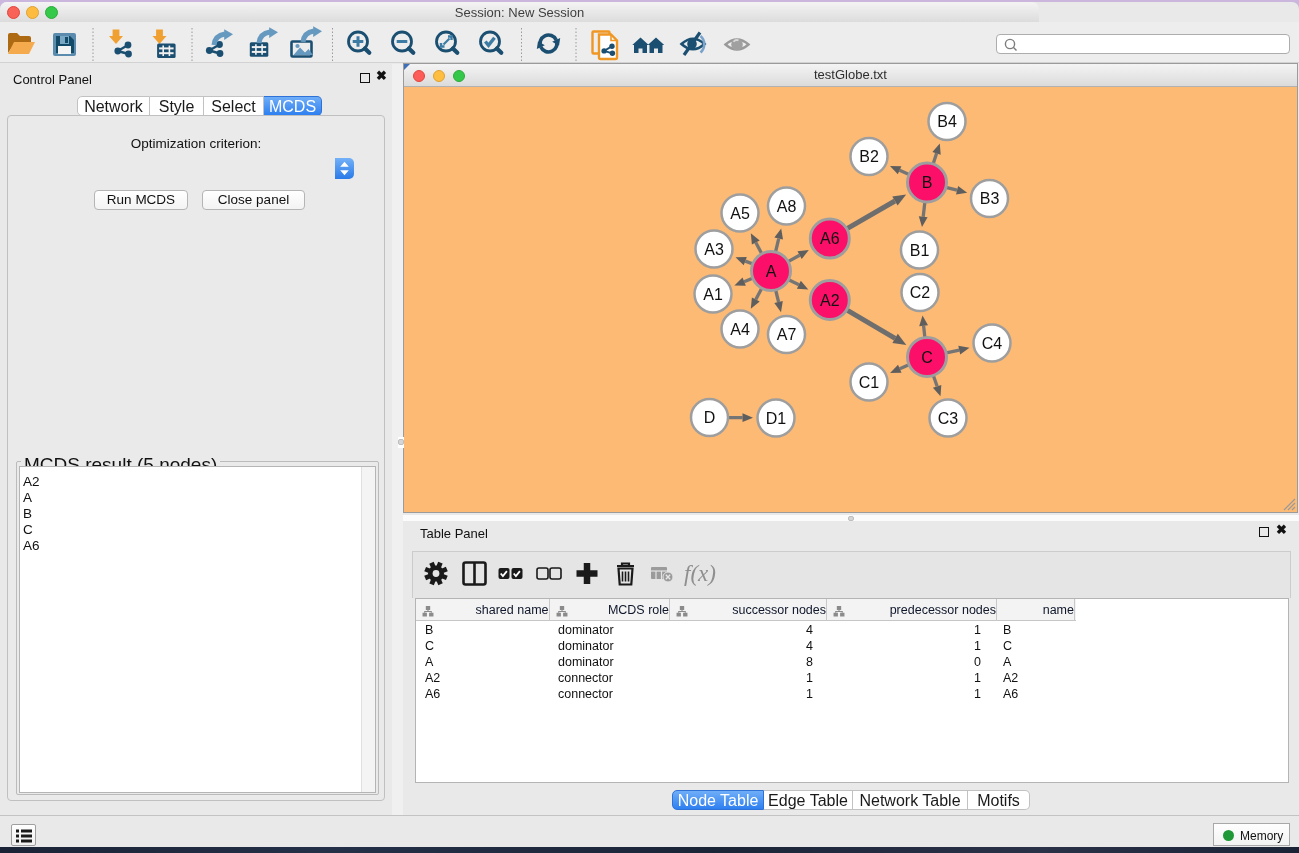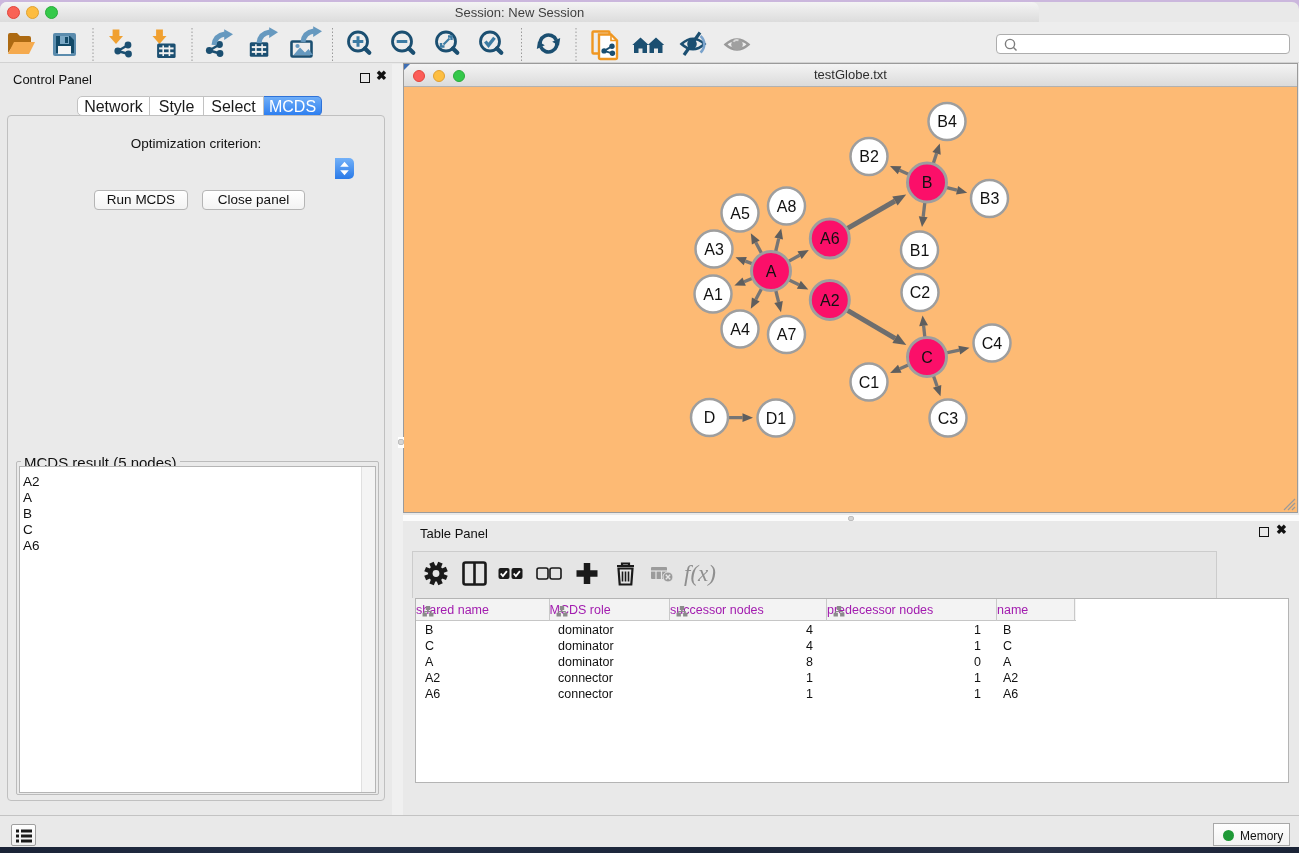--- a/index.html
+++ b/index.html
@@ -19,34 +19,34 @@
 .tab{height:20px;line-height:19px;font-size:16px;text-align:center;background:#fff;border:1px solid #c2c2c2;border-left:none;color:#1a1a1a}
 .tab.first{border-left:1px solid #c2c2c2;border-radius:5px 0 0 5px}
 .tab.last{border-radius:0 5px 5px 0}
 .tab.sel{background:linear-gradient(#6faef8,#2e7ff0);color:#fff;border-color:#2e72d8}
 #cpanel-box{position:absolute;left:7px;top:113px;width:378px;height:686px;border:1px solid #c0c0c0;border-radius:4px;background:#eaeaea}
 #optlabel{position:absolute;left:0;top:134px;width:392px;text-align:center;font-size:13.5px;color:#111}
 #combo{position:absolute;left:43px;top:156px;width:311px;height:21px;background:#fff;border:1px solid #b0b0b0;border-radius:5px;font-size:13.5px;line-height:19px;padding-left:12px;color:#111}
 #combocap{position:absolute;left:335px;top:156px;width:19px;height:21px;border-radius:0 5px 5px 0;background:linear-gradient(#73b1f8,#2a7ae8)}
 .btn{position:absolute;height:20px;background:linear-gradient(#ffffff,#f3f3f3);border:1px solid #b5b5b5;border-radius:4px;font-size:13.5px;text-align:center;line-height:18px;color:#111}
 #fieldset{position:absolute;left:16px;top:459px;width:363px;height:334px;border:1px solid #bbbbbb;border-radius:2px}
-#fslabel{position:absolute;left:21px;top:452px;background:#eaeaea;padding:0 3px;font-size:15px;color:#111}
+#fslabel{position:absolute;left:21px;top:452px;background:#eaeaea;padding:0 3px;font-size:19px;color:#111}
 #mlist{position:absolute;left:19px;top:464px;width:357px;height:327px;background:#fff;border:1px solid #b5b5b5}
 #mlist .li{font-size:13.5px;color:#111;line-height:16px;padding-left:3px}
 #mtrack{position:absolute;right:0px;top:0px;width:14px;height:325px;background:#f4f4f4;border-left:1px solid #e0e0e0}
 
 #iwin{position:absolute;left:403px;top:61px;width:895px;height:450px;border:1px solid #9b9b9b;background:#fdba74}
 #ititle{position:absolute;left:0;top:0;width:100%;height:23px;background:linear-gradient(#f4f4f4,#dbdbdb);border-bottom:1px solid #b1b1b1}
 #ititle .tl{position:absolute;top:5.5px;width:12px;height:12px;border-radius:50%}
 #ititletxt{position:absolute;left:0;top:3px;width:100%;text-align:center;font-size:13px;color:#2e2e2e}
 
-#tptoolbar{position:absolute;left:412px;top:549px;width:805px;height:47px;background:#e5e5e5;border:1px solid #cccccc;border-bottom:none}
+#tptoolbar{position:absolute;left:412px;top:549px;width:879px;height:47px;background:#e5e5e5;border:1px solid #cccccc;border-bottom:none}
 #ttable{position:absolute;left:415px;top:596px;width:874px;height:185px;background:#fff;border:1px solid #b4b4b4}
 #thead{position:absolute;left:0;top:0;width:660px;height:22px;background:#f3f3f3;border-bottom:1px solid #c6c6c6}
-.hcell{position:absolute;top:0;height:22px;border-right:1px solid #c9c9c9;font-size:12.5px;color:#a21caf;text-align:left;line-height:22px}
+.hcell{position:absolute;top:0;height:22px;border-right:1px solid #c9c9c9;font-size:12.5px;color:#0f172a;text-align:right;line-height:22px}
 .trow{position:absolute;font-size:12.5px;color:#111;height:16px;line-height:16px}
 .tabgrp2{position:absolute;height:20px;display:flex}
 
 #statusbar{position:absolute;left:0;top:813px;width:1299px;height:34px;background:#e9e9e9;border-top:1px solid #c3c3c3}
 #listbtn{position:absolute;left:11px;top:8px;width:25px;height:22px;background:linear-gradient(#fefefe,#f0f0f0);border:1px solid #9f9f9f;border-radius:2px}
 #membtn{position:absolute;right:9px;top:7px;width:77px;height:23px;background:linear-gradient(#fefefe,#f2f2f2);border:1px solid #a8a8a8;font-size:12px;color:#111}
 #deskbottom{position:absolute;left:0;top:845px;width:1299px;height:8px;background:linear-gradient(90deg,#1a2336,#243048 25%,#1b2538 55%,#2a3248 80%,#1a2336)}
 </style></head>
 <body>
 <div id="win">
@@ -363,20 +363,26 @@
 <div class="trow" style="left:142px;top:71px;width:100px">connector</div>
 <div class="trow" style="left:297px;top:71px;width:100px;text-align:right">1</div>
 <div class="trow" style="left:465px;top:71px;width:100px;text-align:right">1</div>
 <div class="trow" style="left:587px;top:71px;width:60px">A2</div>
 <div class="trow" style="left:9px;top:87px;width:120px">A6</div>
 <div class="trow" style="left:142px;top:87px;width:100px">connector</div>
 <div class="trow" style="left:297px;top:87px;width:100px;text-align:right">1</div>
 <div class="trow" style="left:465px;top:87px;width:100px;text-align:right">1</div>
 <div class="trow" style="left:587px;top:87px;width:60px">A6</div>
   </div>
+  <div class="tabgrp2" style="left:672px;top:788px">
+    <div class="tab first sel" style="width:92px">Node Table</div>
+    <div class="tab" style="width:89px">Edge Table</div>
+    <div class="tab" style="width:115px">Network Table</div>
+    <div class="tab last" style="width:62px">Motifs</div>
+  </div>
 
   <div class="abs" style="left:392px;top:62px;width:11px;height:751px;background:#f0f0f0"></div>
   <div class="abs" style="left:397.5px;top:434.5px;width:6px;height:11px;background:#fff"></div>
   <div class="abs" style="left:398px;top:436.5px;width:5.5px;height:6.5px;background:#d5d5d5;border:1px solid #bdbdbd;border-radius:2px"></div>
   <div class="abs" style="left:403px;top:513px;width:896px;height:6px;background:#fbfbfb"></div>
   <div class="abs" style="left:847.5px;top:513.5px;width:6.5px;height:5.5px;background:#d5d5d5;border:1px solid #bdbdbd;border-radius:2px"></div>
 
   <div id="statusbar">
     <div id="listbtn"><svg width="23" height="21" viewBox="0 0 23 21">
           <g fill="#1a1a1a">

